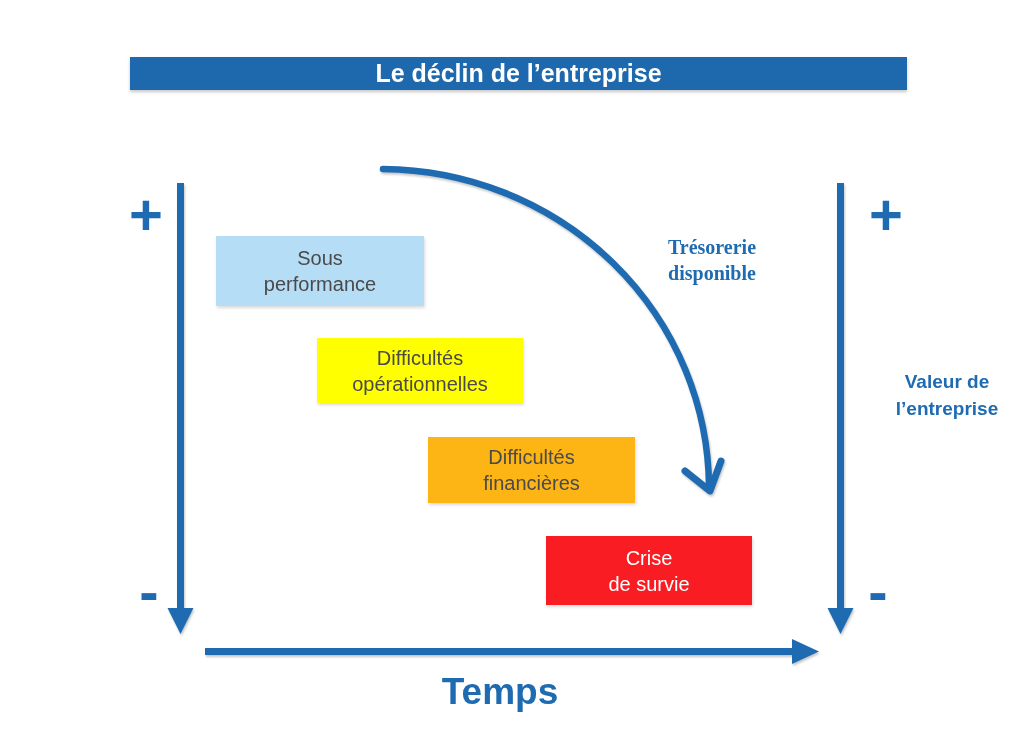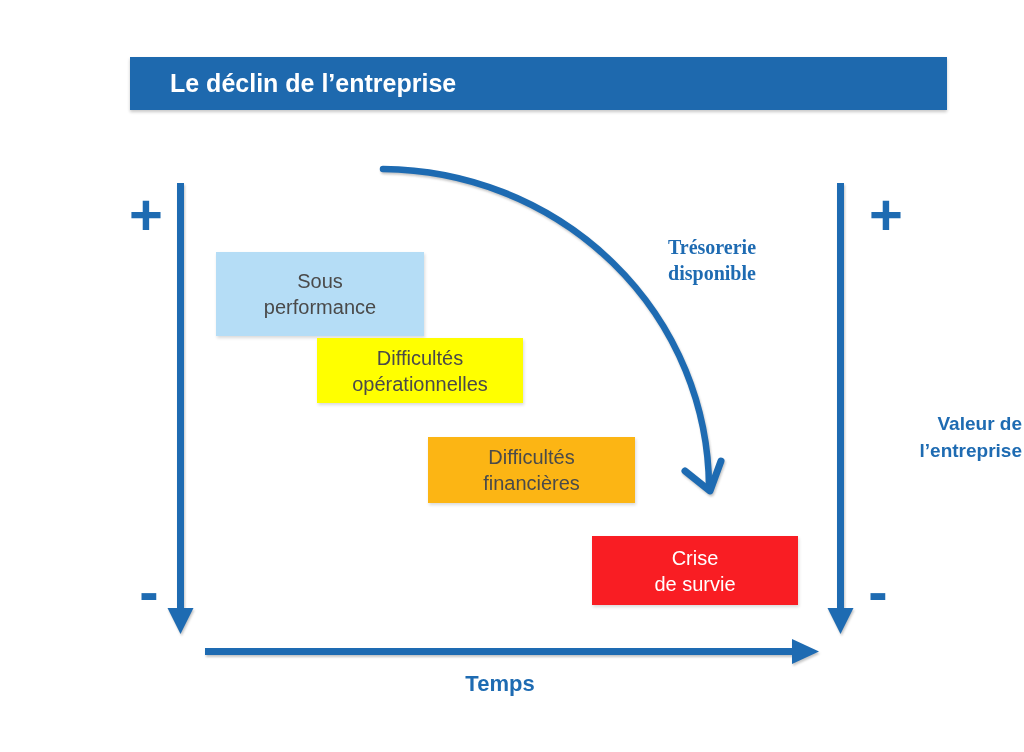--- a/index.html
+++ b/index.html
@@ -3,49 +3,49 @@
 <meta charset="utf-8">
 <style>
   html,body{margin:0;padding:0;background:#ffffff;}
   #stage{
     position:relative;width:1024px;height:752px;background:#ffffff;overflow:hidden;
     font-family:"Liberation Sans", sans-serif;
   }
   .abs{position:absolute;}
   
   .title-banner{
-    left:130px;top:57px;width:777px;height:53px;background:#1E69AE;color:#ffffff;
-    display:flex;align-items:center;
-    font-size:25px;font-weight:bold;box-shadow:0 2px 3px rgba(0,0,0,.22);padding-left:40px;
+    left:130px;top:57px;width:777px;height:33px;background:#1E69AE;color:#ffffff;
+    display:flex;align-items:center;justify-content:center;
+    font-size:25px;font-weight:bold;box-shadow:0 2px 3px rgba(0,0,0,.22);
   }
   
   .sign{color:#1E6BB2;font-weight:bold;font-size:58px;width:60px;height:60px;
     display:flex;align-items:center;justify-content:center;line-height:60px;}
   .sign-plus-left{left:116px;top:185px;}
   .sign-minus-left{left:119px;top:562px;}
   .sign-plus-right{left:856px;top:185px;}
   .sign-minus-right{left:848px;top:562px;}
   
   .side-label{color:#1E6BB2;font-weight:bold;font-size:19px;line-height:26px;white-space:pre-line;}
   .label-left{left:0px;top:355px;width:168px;text-align:center;}
-  .label-right{left:872px;top:368px;width:150px;text-align:right;line-height:27px;margin-top:42px;}
+  .label-right{left:872px;top:368px;width:150px;text-align:center;line-height:27px;}
   .label-curve{left:632px;top:234px;width:160px;text-align:center;font-size:20px;color:#1E6BB2;
     font-weight:bold;line-height:26px;white-space:pre-line;font-family:Liberation Serif, serif;}
   .label-temps{left:430px;top:671px;width:140px;text-align:center;color:#1E6BB2;
-    font-weight:bold;font-size:22px;}
+    font-weight:bold;font-size:37px;}
   
   .stage-box{
     display:flex;align-items:center;justify-content:center;text-align:center;
     font-size:20px;line-height:26px;white-space:pre-line;color:#4A4A4A;
     box-shadow:1px 2px 3px rgba(0,0,0,.15);
   }
-  .stage-0{left:216px;top:236px;width:208px;height:84px;background:#B5DDF6;margin-top:16px;}
+  .stage-0{left:216px;top:236px;width:208px;height:70px;background:#B5DDF6;}
   .stage-1{left:317px;top:338px;width:206px;height:65px;background:#FFFF00;}
   .stage-2{left:428px;top:437px;width:207px;height:66px;background:#FCB514;}
-  .stage-3{left:592px;top:536px;width:206px;height:69px;background:#F91D23;color:#ffffff;}
+  .stage-3{left:546px;top:536px;width:206px;height:69px;background:#F91D23;color:#ffffff;}
   
   #axes-svg{left:0;top:0;width:1024px;height:752px;pointer-events:none;}
 </style>
 </head>
 <body>
 
 <div id="stage">
 
   <div class="abs title-banner">
     <span>Le déclin de l’entreprise</span>

